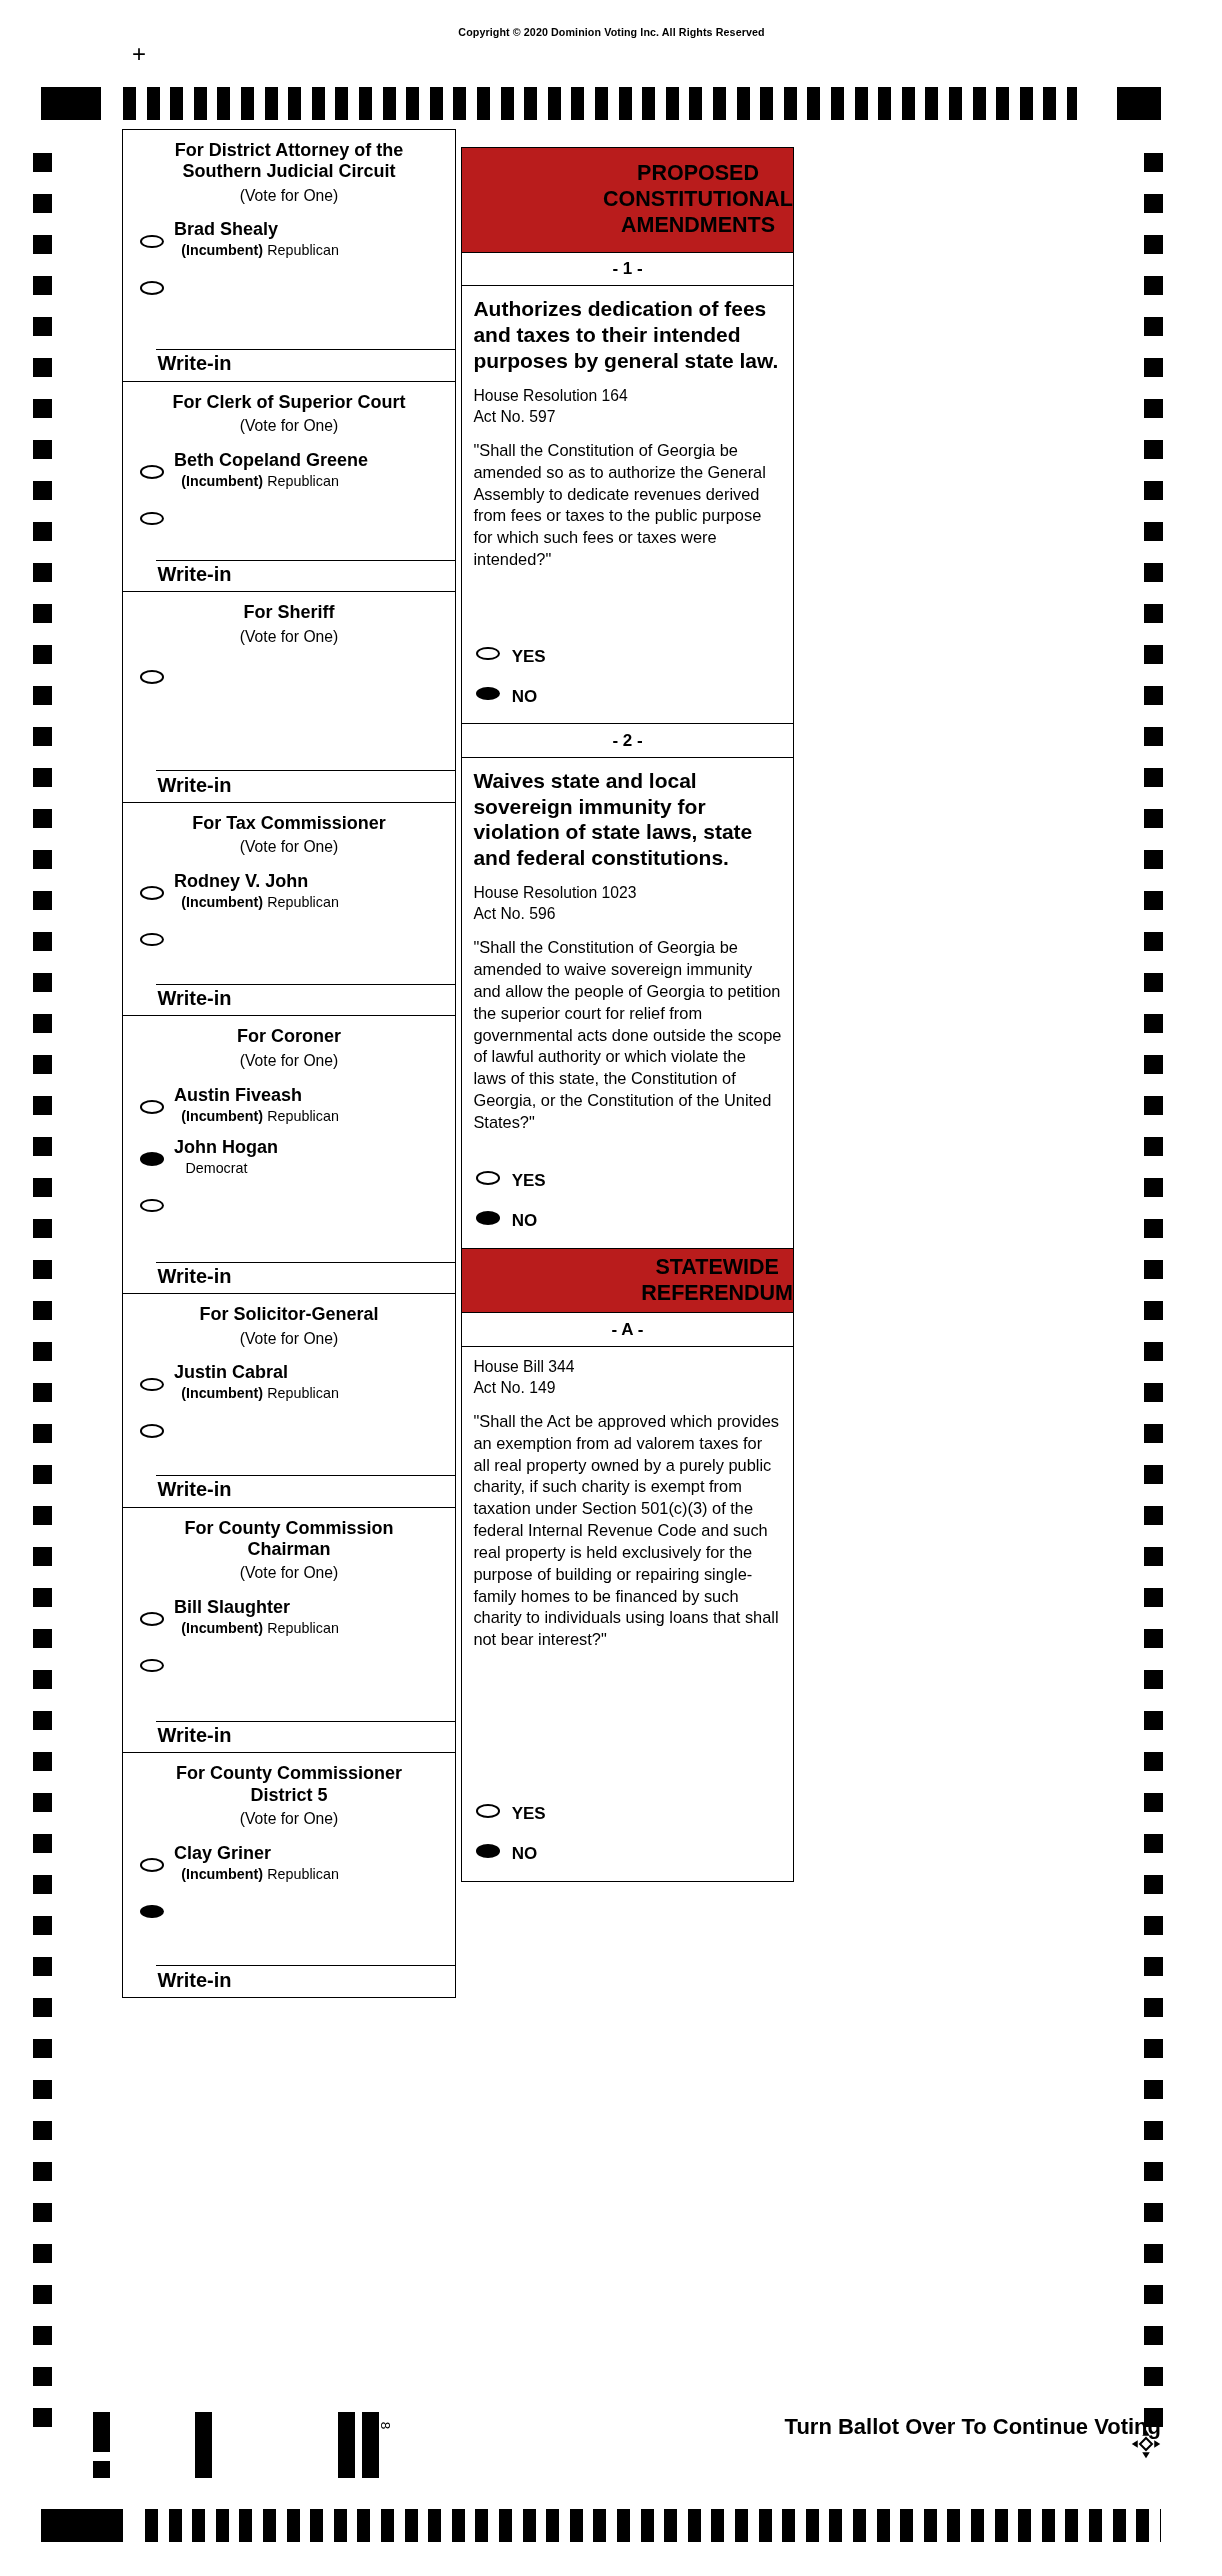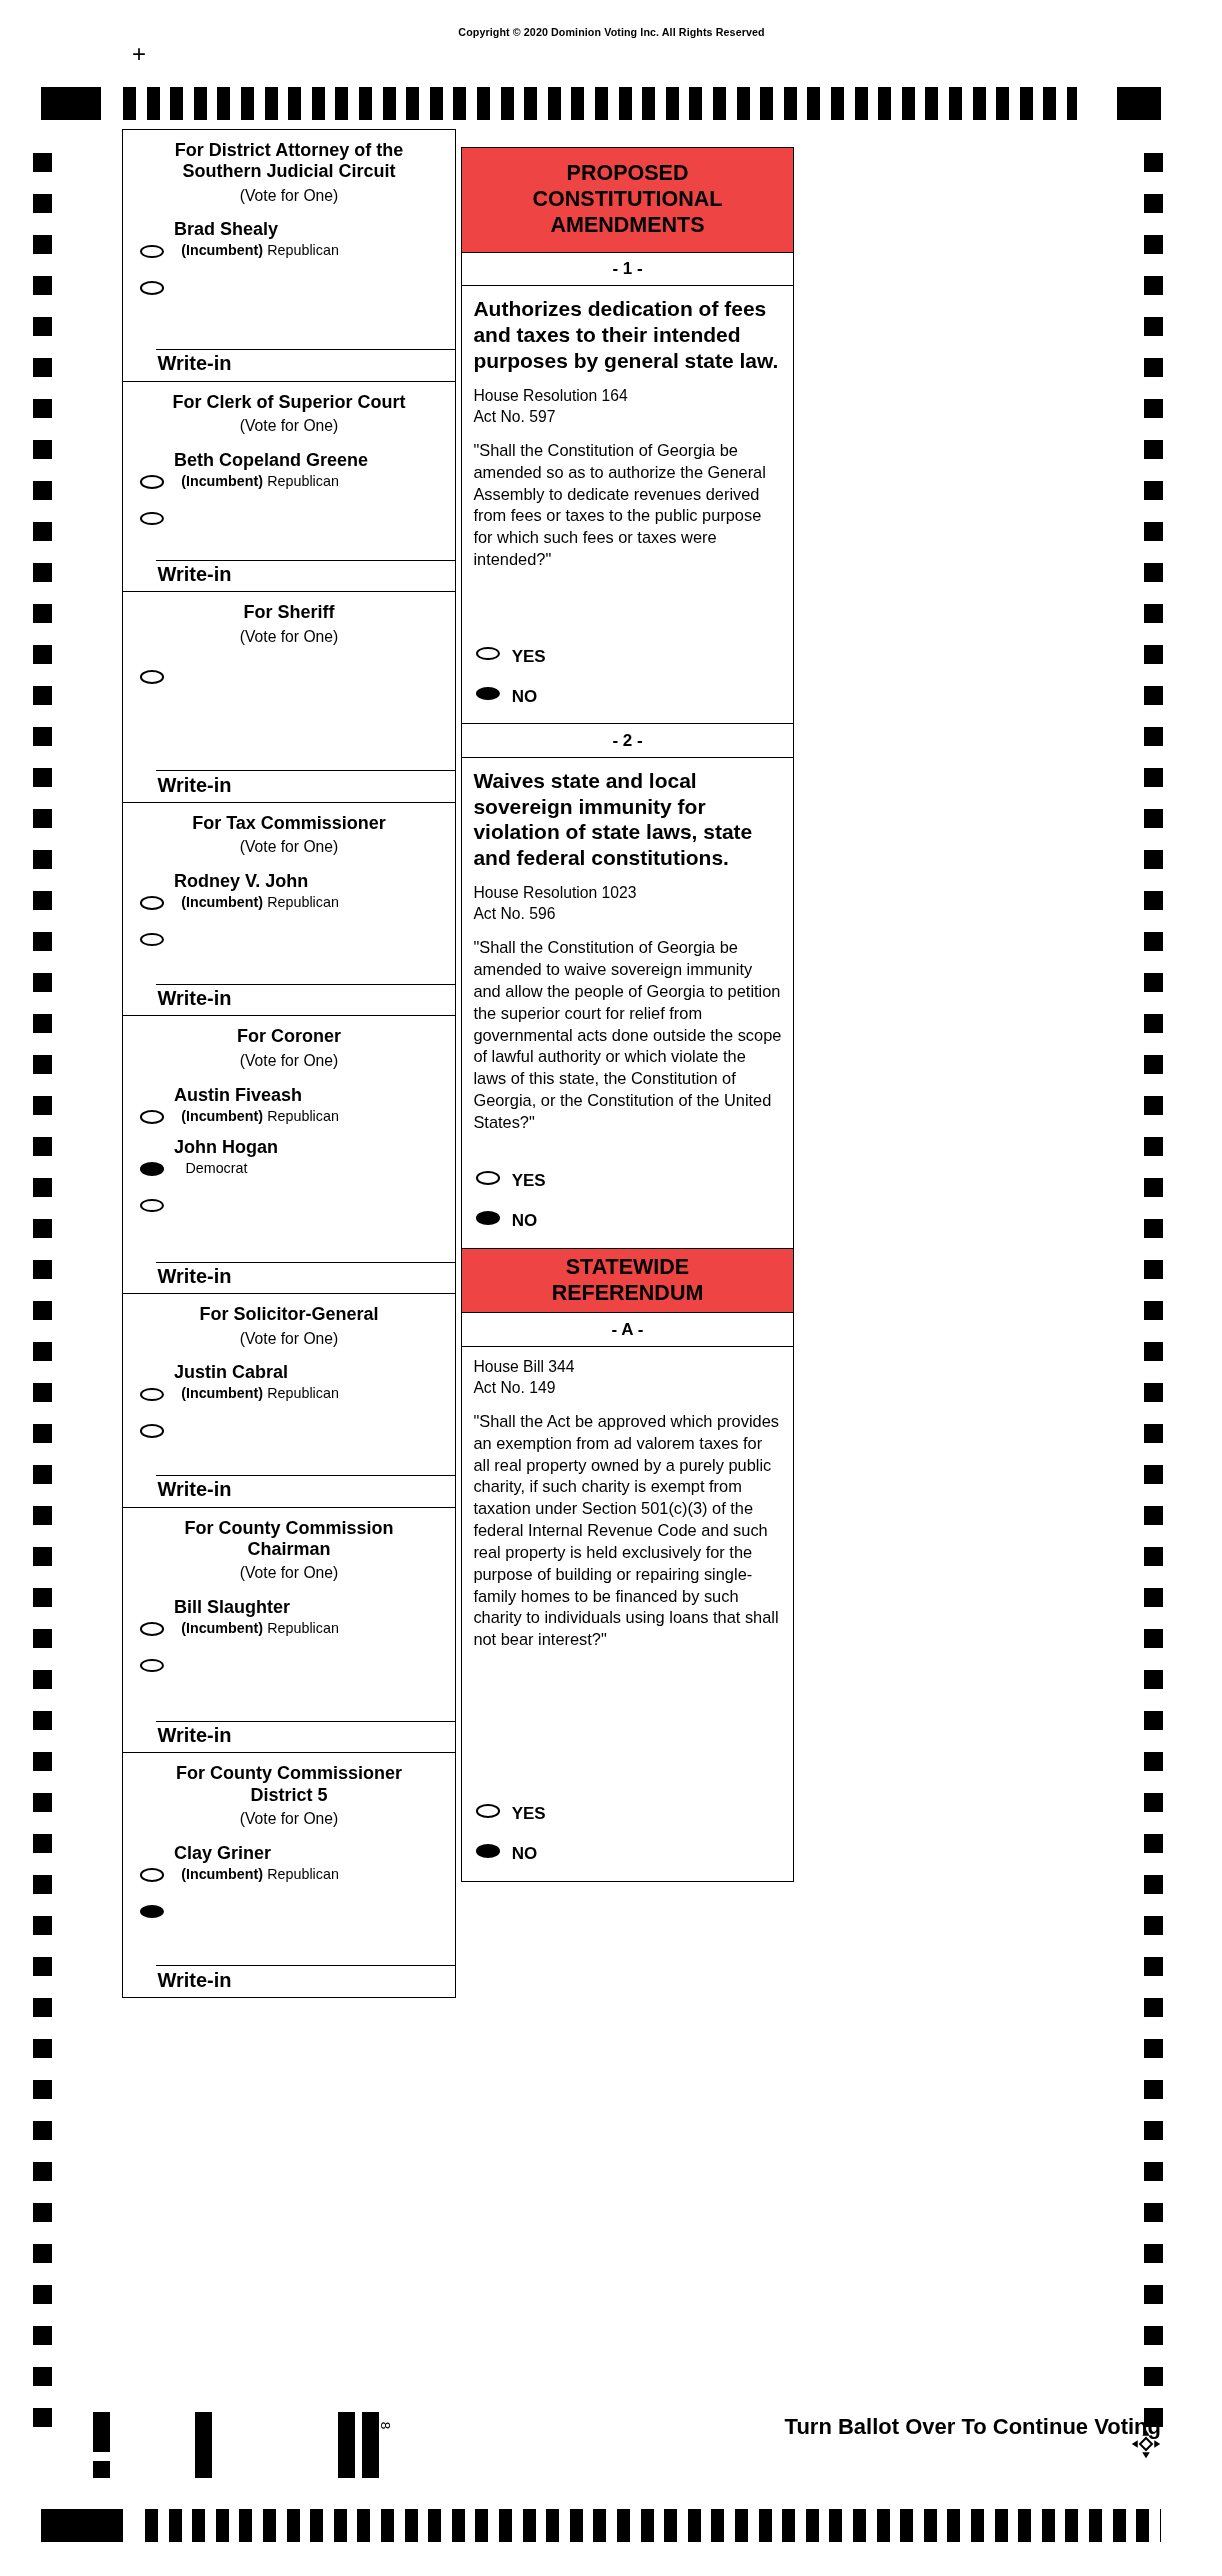--- a/index.html
+++ b/index.html
@@ -34,40 +34,40 @@
 
   
   .contest{border:1.4px solid #000;margin-top:-1.4px;box-sizing:border-box;
            display:flex;flex-direction:column;background:#fff}
   .col-left .contest:first-child{margin-top:0}
   .c1{height:253px}.c2{height:212px}.c3{height:212px}.c4{height:215px}
   .c5{height:279px}.c6{height:215px}.c7{height:247px}.c8{height:246px}
   .c-title{font-weight:700;font-size:18px;line-height:1.18;text-align:center;
            padding:10px 5.7px 0;white-space:pre-line}
   .c-instr{font-size:15.7px;text-align:center;padding:4.3px 0 1.4px}
-  .cand{display:flex;align-items:flex-end;padding:14.3px 7.2px 0 17px}
+  .cand{display:flex;align-items:center;padding:14.3px 7.2px 0 17px}
   .cand .bubble{margin-top:4.3px}
   .cand-text{margin-left:10px}
   .cand-name{font-weight:700;font-size:18px;line-height:1.1}
   .cand-detail{font-size:14.3px;margin-top:2.1px;padding-left:7.2px}
   .inc{font-weight:700}
   .party{font-weight:400;margin-left:4.3px}
   .slot-empty{padding-top:18.6px}
   .write-in{margin-left:33px;margin-right:0;margin-bottom:5.7px;
             border-top:1.4px solid #000;margin-top:auto}
   .wi-label{font-weight:700;font-size:20px;padding:2.1px 0 0 1.4px}
 
   
   .bubble{flex:none;width:24px;height:13.6px;border:2.1px solid #000;border-radius:50%;
           background:#fff;box-sizing:border-box;display:inline-block}
   .bubble[data-filled="true"]{background:#000}
 
   
   .rc-header{border:1.4px solid #000;margin-top:-1.4px;box-sizing:border-box;
-             display:flex;align-items:center;justify-content:center;background:#ef4444}
+             display:flex;align-items:center;justify-content:flex-end;background:#b91c1c}
   .col-right .rc-header:first-child{margin-top:0}
   .rc-header .txt{font-weight:700;font-size:21.5px;line-height:1.2;text-align:center;white-space:pre-line}
   .rc-h1{height:106px}
   .rc-h2{height:66px}
   .measure{border:1.4px solid #000;margin-top:-1.4px;box-sizing:border-box;
            display:flex;flex-direction:column;background:#fff}
   .m1{height:473px}.m2{height:526px}.mA{height:570px}
   .m-number{font-weight:700;font-size:17px;text-align:center;padding:6.4px 0;
             border-bottom:1.4px solid #000}
   .m-body{padding:10px 10px 0 11.4px}

